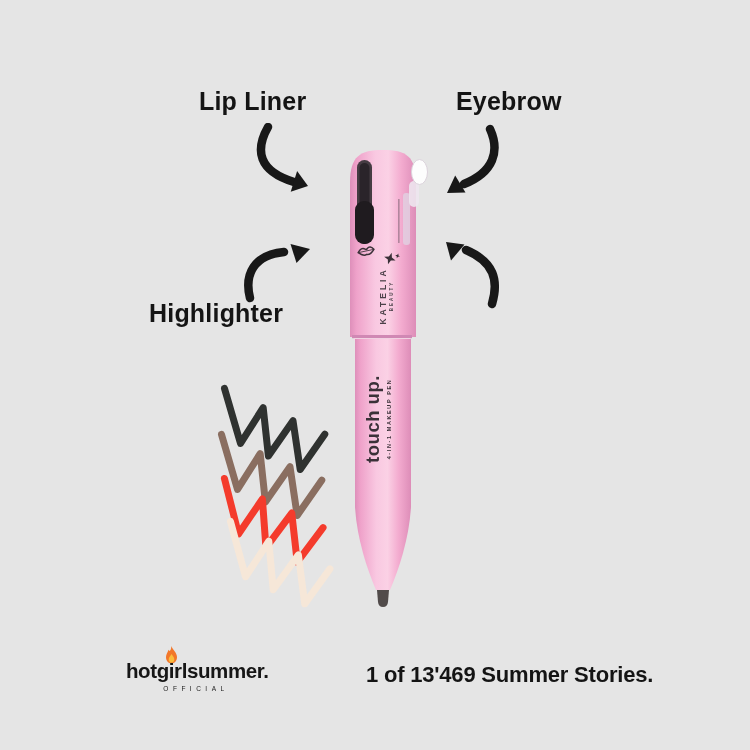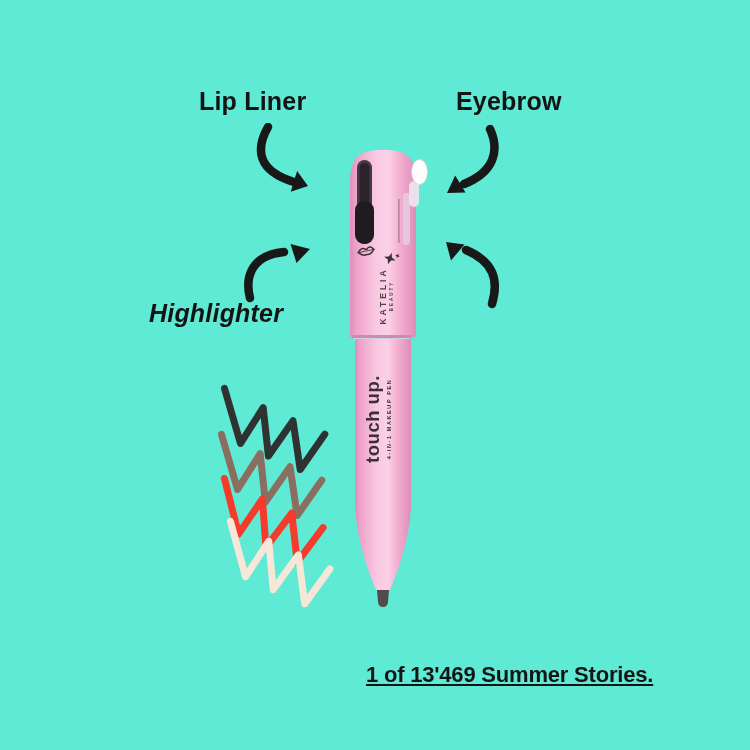--- a/index.html
+++ b/index.html
@@ -1,27 +1,27 @@
 <!DOCTYPE html>
 <html><head>
 <meta charset="utf-8">
 <style>
   html,body{margin:0;padding:0;}
   body{font-family:"Liberation Sans", sans-serif;}
   .stage{
     position:relative;width:750px;height:750px;overflow:hidden;
-    background:#5eead4;
+    background:#e5e5e5;
   }
   .label{
     position:absolute;font-weight:700;font-size:25px;color:#141414;
     letter-spacing:.2px;white-space:nowrap;
   }
   .label.lip{left:199px;top:87px;}
   .label.eye{left:456px;top:87px;}
-  .label.hi{left:149px;top:299px;font-style:italic;}
+  .label.hi{left:149px;top:299px;}
   .label.brow{left:479px;top:312px;}
   .arrow{position:absolute;}
   .a-lip{left:252px;top:123px;}
   .a-eye{left:438px;top:123px;}
   .a-hi{left:242px;top:242px;}
   .a-brow{left:436px;top:236px;}
   .pen-svg{position:absolute;left:345px;top:143px;}
   .pen-brand{
     position:absolute;left:356px;top:282px;width:60px;height:28px;
     transform:rotate(-90deg);display:flex;flex-direction:column;
@@ -42,21 +42,21 @@
   .logo-text{
     position:absolute;left:6px;top:15px;width:140px;text-align:center;
     font-size:20.5px;font-weight:700;letter-spacing:-.4px;color:#161616;
   }
   .logo-sub{
     position:absolute;left:6px;top:41px;width:140px;text-align:center;
     font-size:6.5px;font-weight:500;letter-spacing:4.5px;color:#202020;
   }
   .stories{
     position:absolute;left:366px;top:662px;font-size:22px;font-weight:700;
-    color:#141414;letter-spacing:-.2px;white-space:nowrap;text-decoration:underline;
+    color:#141414;letter-spacing:-.2px;white-space:nowrap;
   }
 </style>
 </head>
 <body>
 
 <div class="stage">
 
   <div class="label lip">Lip Liner</div>
   <div class="label eye">Eyebrow</div>
   <div class="label hi">Highlighter</div>
@@ -133,16 +133,24 @@
   <svg class="swatches" width="152" height="236" viewBox="0 0 152 236">
     <defs>
       <path id="zig" d="M2,2 L30,52 L44,12 L60,58 L76,18 L94,64 L110,24" fill="none" stroke-width="7" stroke-linecap="round" stroke-linejoin="round"></path>
     </defs>
     <use href="#zig" transform="translate(28,8) rotate(13)" stroke="#2F3230"></use>
     <use href="#zig" transform="translate(25,54) rotate(13)" stroke="#8A6E60"></use>
     <use href="#zig" transform="translate(28,98) rotate(15)" stroke="#F43B2C"></use>
     <use href="#zig" transform="translate(34,141) rotate(14)" stroke="#F6E7D8"></use>
   </svg>
 
+  <div class="footer-logo">
+    <svg class="flame" width="13" height="18" viewBox="0 0 13 18">
+      <path d="M6.5,0 C7.5,4 12,6.5 12,11 C12,15 9.5,17.5 6.5,17.5 C3.5,17.5 1,15 1,11 C1,8.5 2.5,6.5 3.6,3.8 C4.6,6 5.8,5 6.5,0 Z" fill="#F2772A"></path>
+      <path d="M6.5,8 C7.5,10 9.3,11 9.3,13.2 C9.3,15.3 8,16.6 6.5,16.6 C5,16.6 3.7,15.3 3.7,13.2 C3.7,11.4 5.3,10.3 6.5,8 Z" fill="#FBBC3C"></path>
+    </svg>
+    <div class="logo-text">hotgirlsummer.</div>
+    <div class="logo-sub">OFFICIAL</div>
+  </div>
 
   <div class="stories">1 of 13'469 Summer Stories.</div>
 
 </div>
 
 </body></html>

